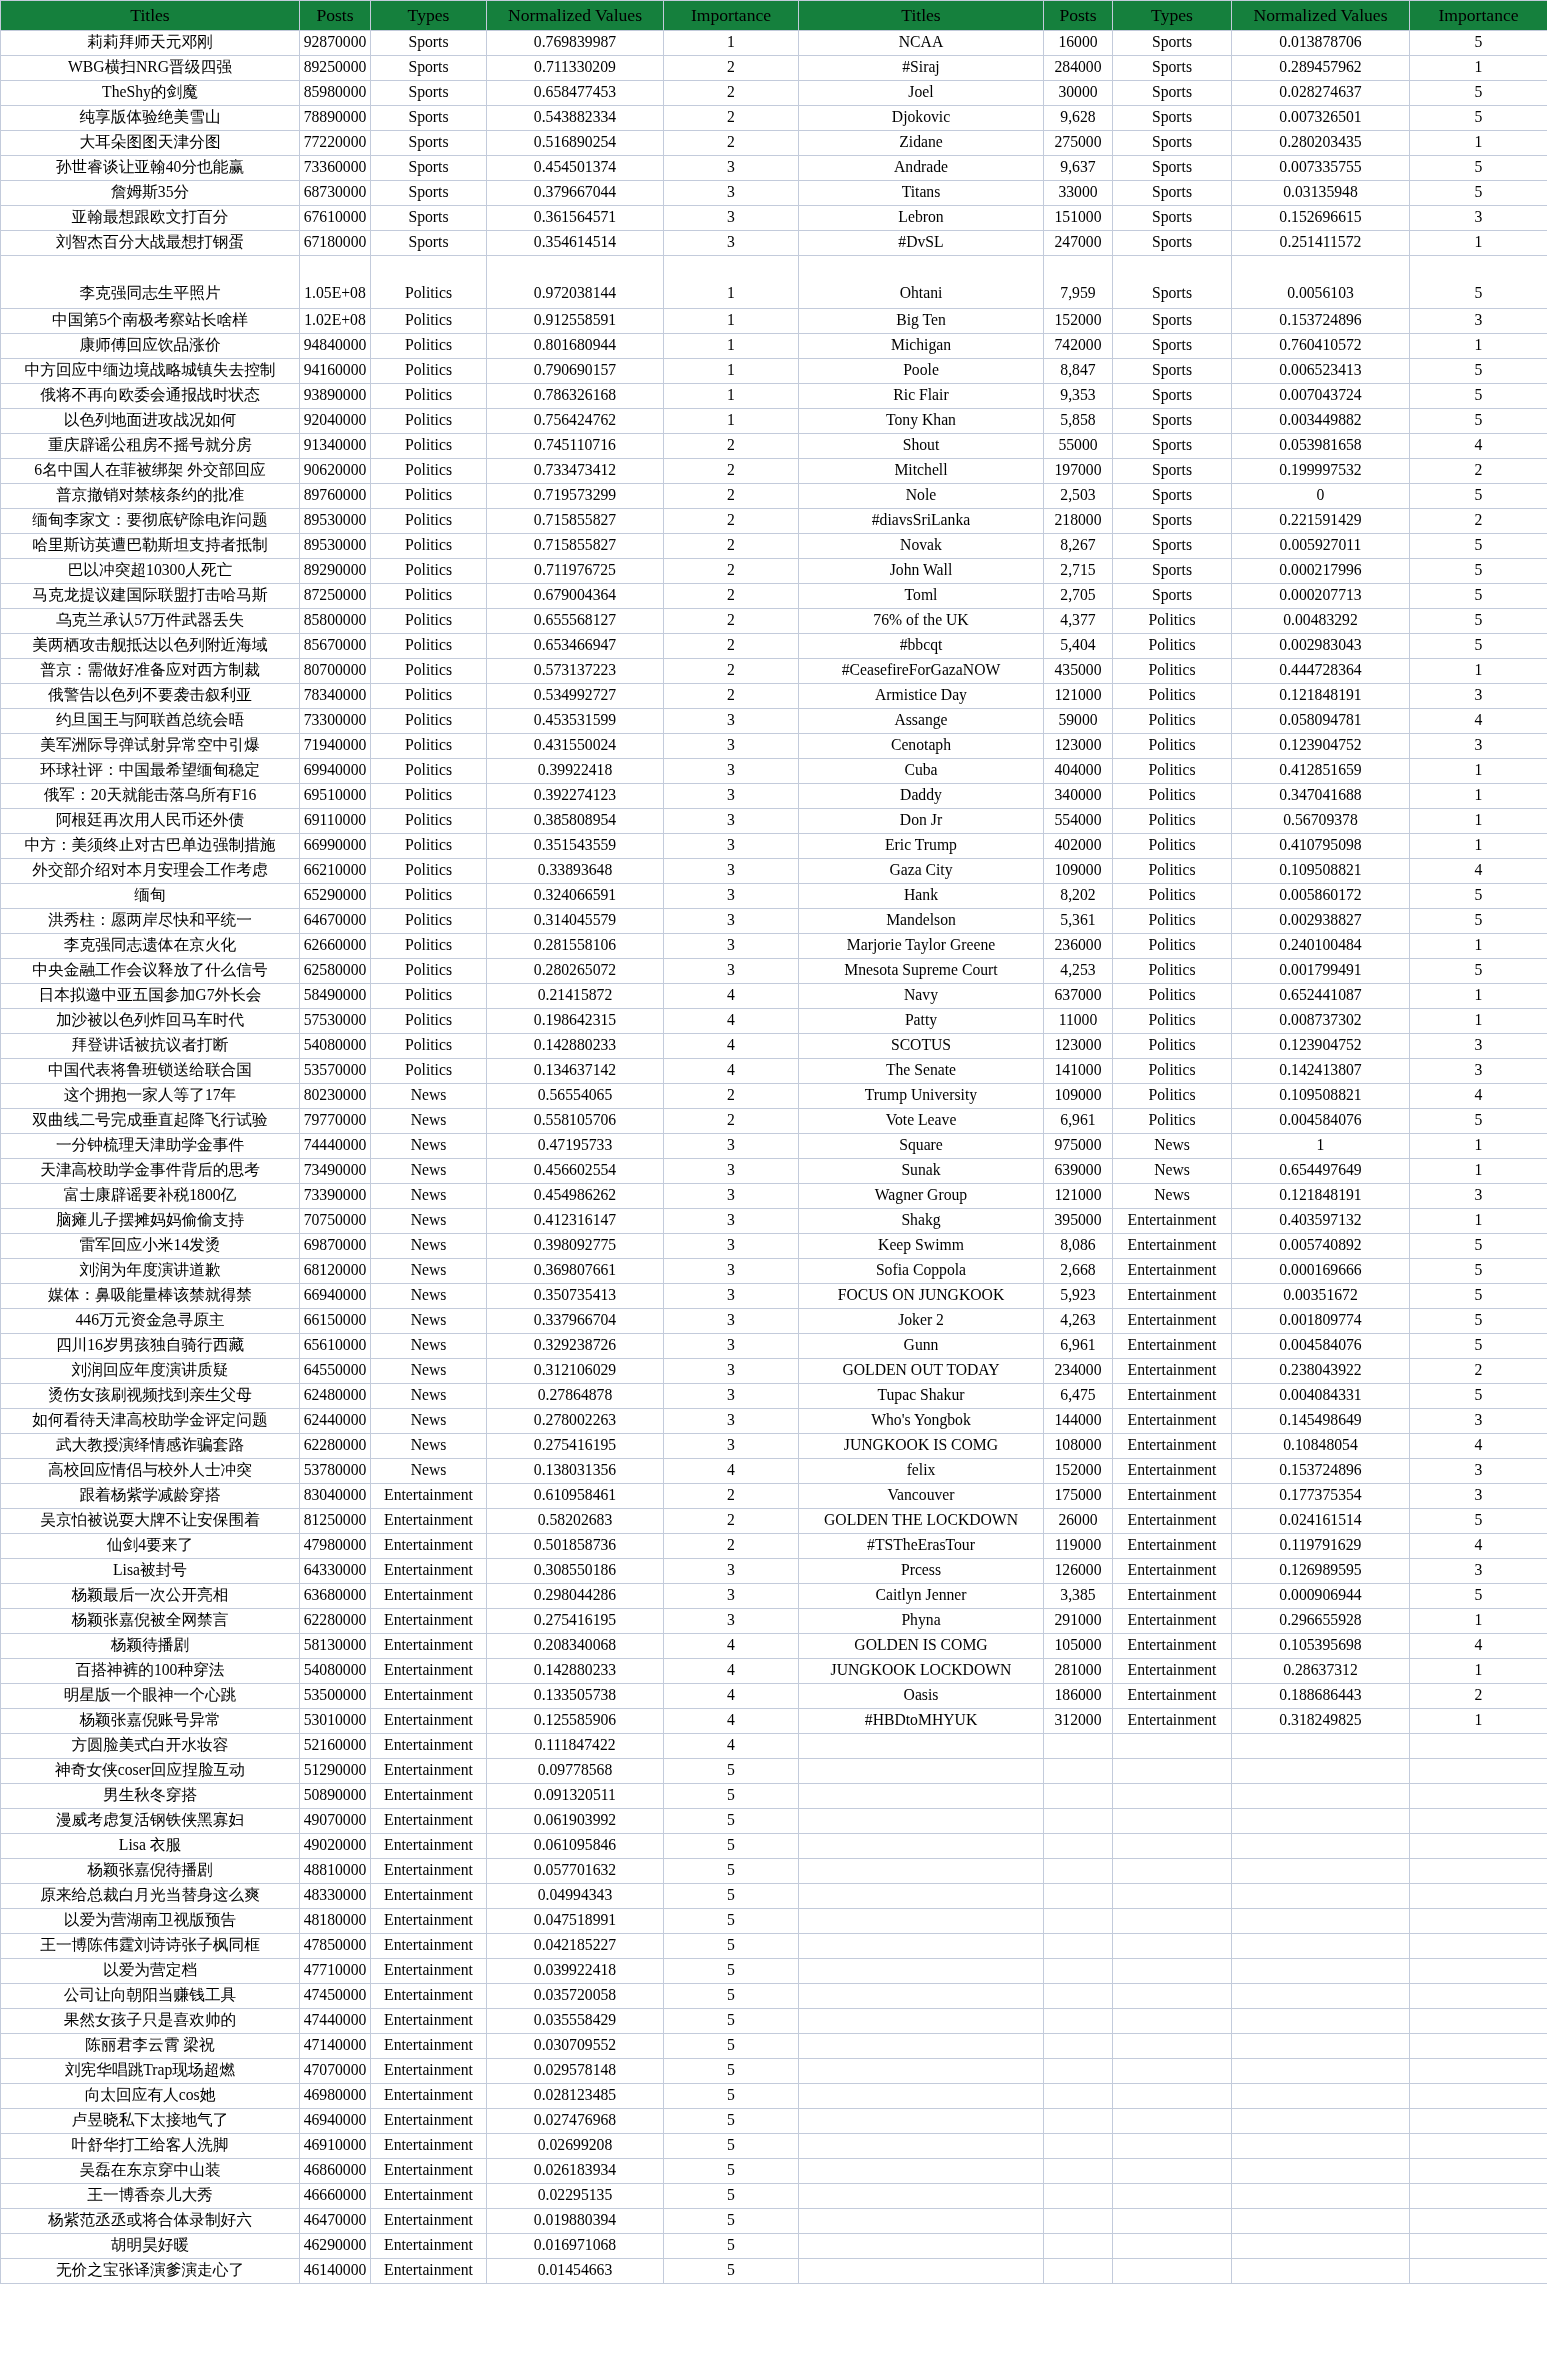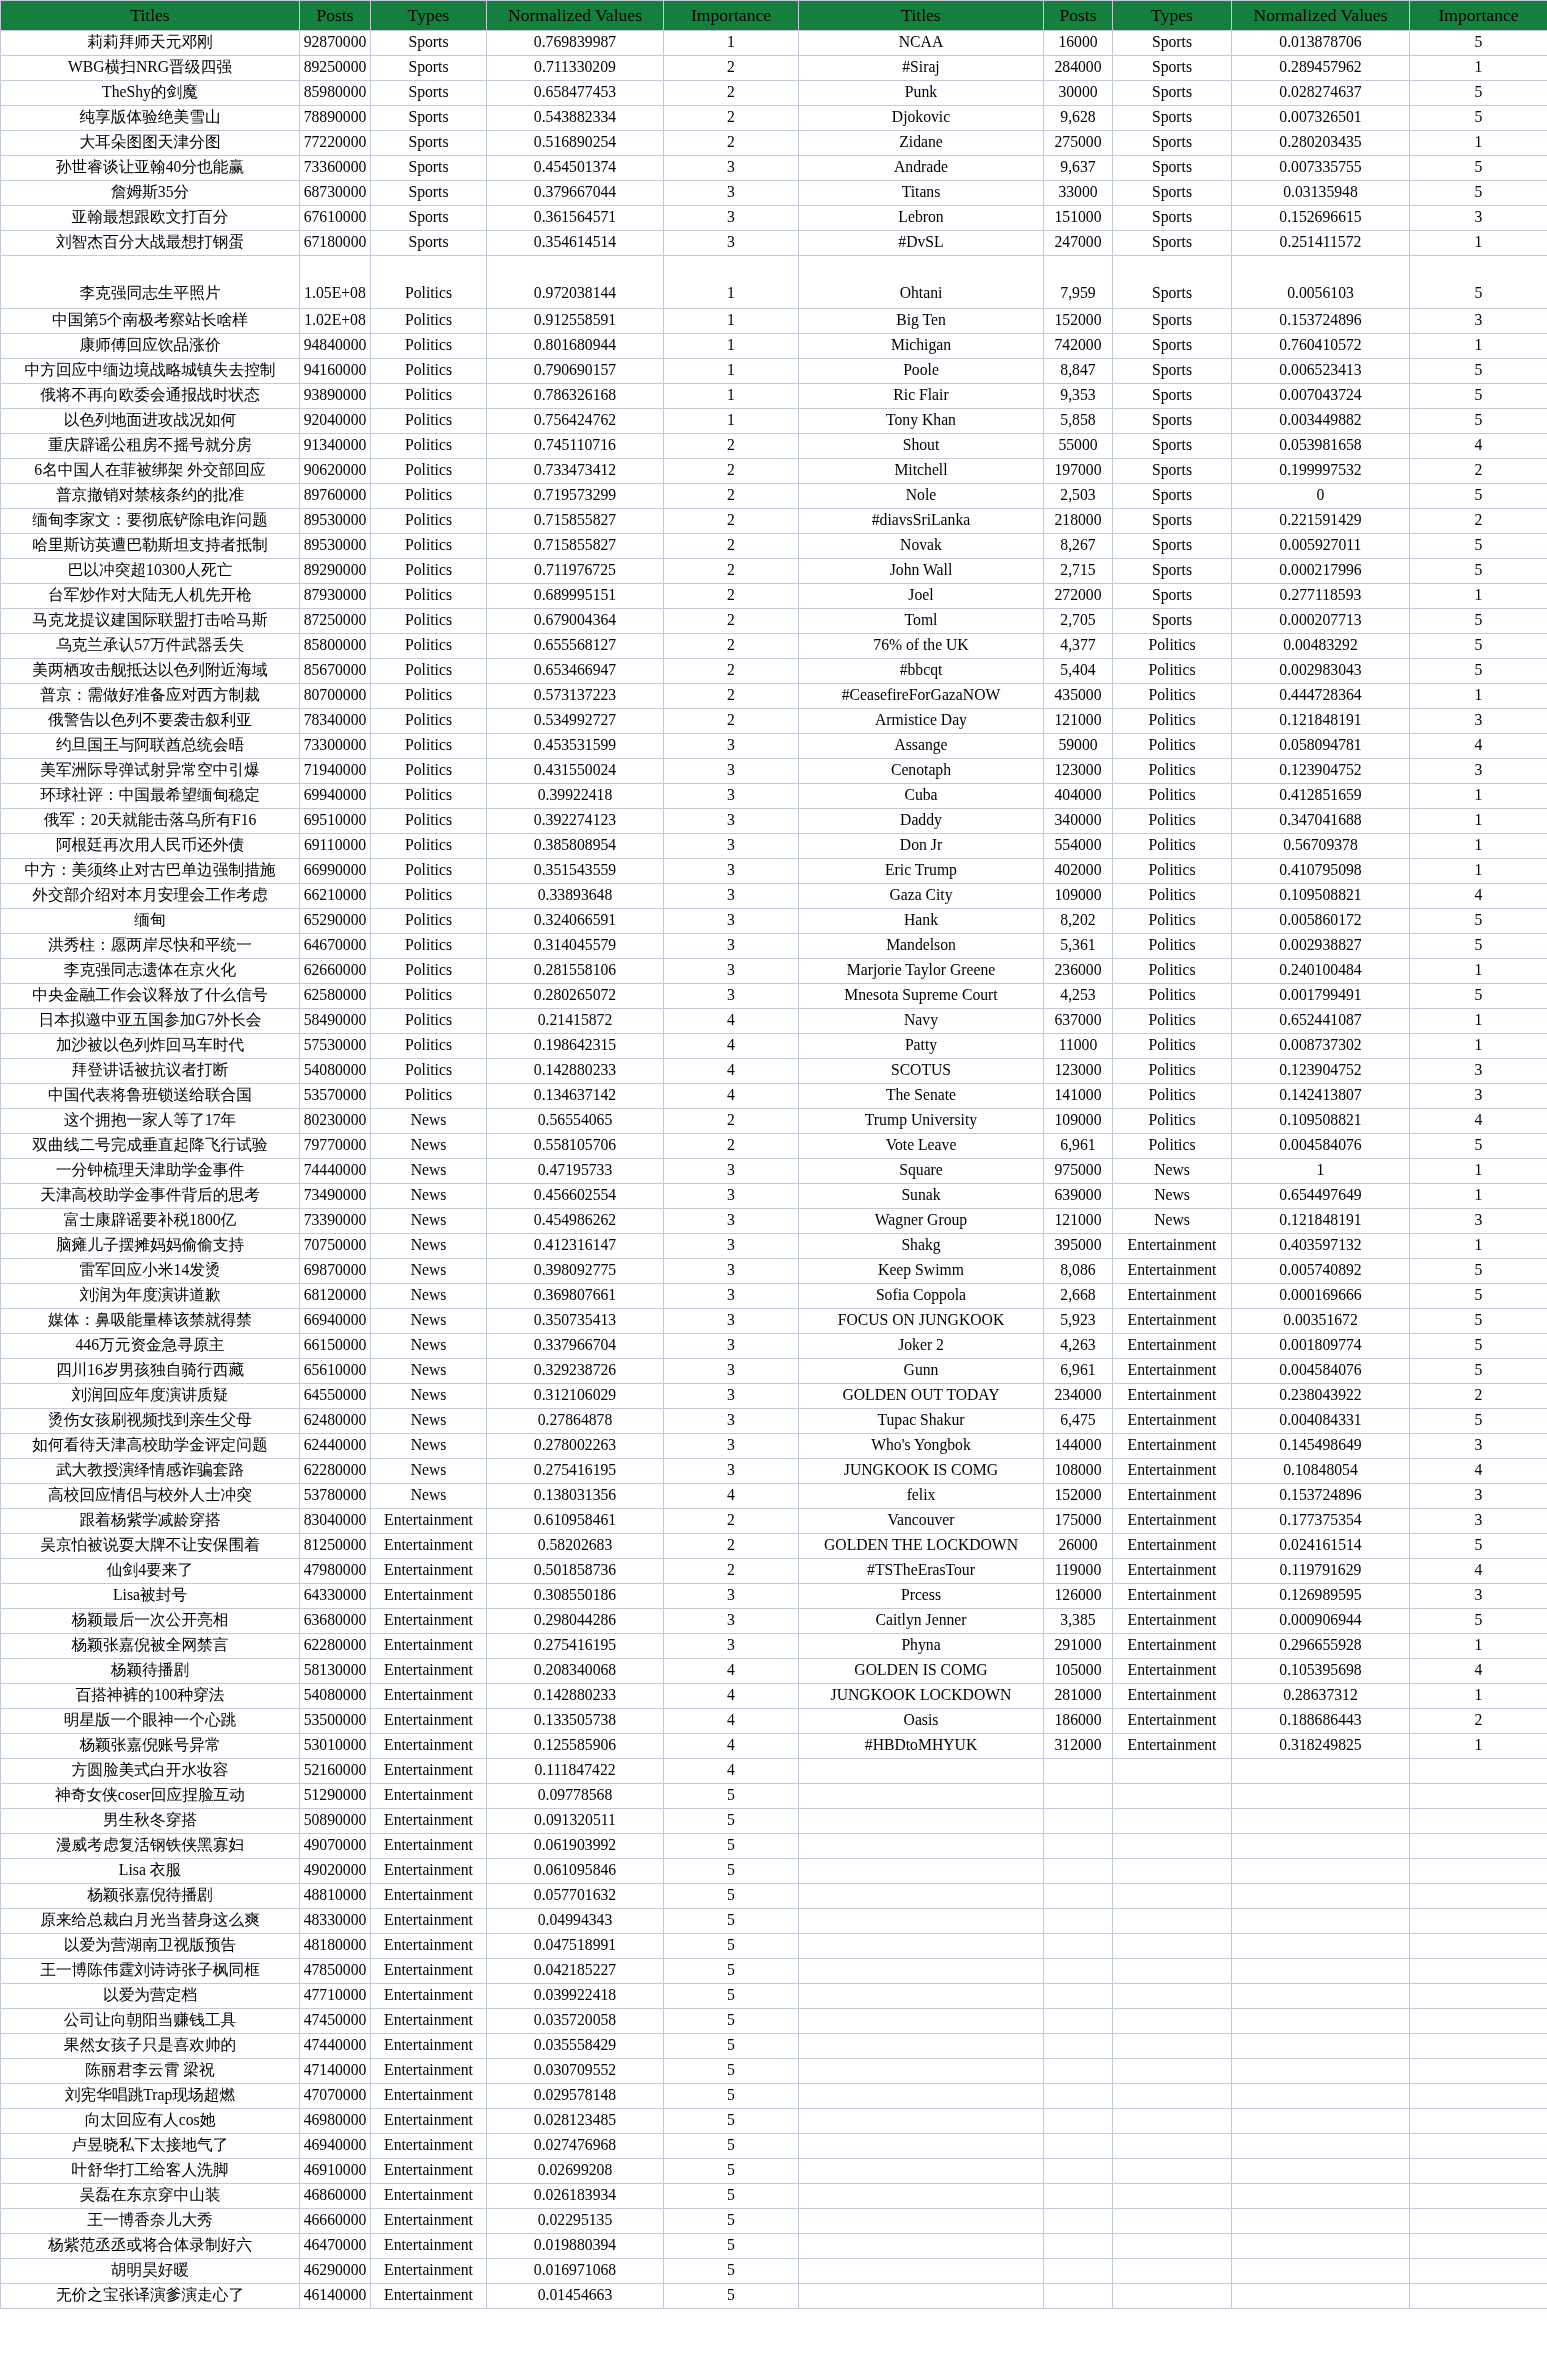--- a/index.html
+++ b/index.html
@@ -93,21 +93,21 @@
           <td>Sports</td>
           <td>0.289457962</td>
           <td>1</td>
         </tr>
         <tr>
           <td>TheShy的剑魔</td>
           <td>85980000</td>
           <td>Sports</td>
           <td>0.658477453</td>
           <td>2</td>
-          <td>Punk</td>
+          <td>Joel</td>
           <td>30000</td>
           <td>Sports</td>
           <td>0.028274637</td>
           <td>5</td>
         </tr>
         <tr>
           <td>纯享版体验绝美雪山</td>
           <td>78890000</td>
           <td>Sports</td>
           <td>0.543882334</td>
@@ -314,32 +314,20 @@
           <td>巴以冲突超10300人死亡</td>
           <td>89290000</td>
           <td>Politics</td>
           <td>0.711976725</td>
           <td>2</td>
           <td>John Wall</td>
           <td>2,715</td>
           <td>Sports</td>
           <td>0.000217996</td>
           <td>5</td>
-        </tr>
-        <tr>
-          <td>台军炒作对大陆无人机先开枪</td>
-          <td>87930000</td>
-          <td>Politics</td>
-          <td>0.689995151</td>
-          <td>2</td>
-          <td>Joel</td>
-          <td>272000</td>
-          <td>Sports</td>
-          <td>0.277118593</td>
-          <td>1</td>
         </tr>
         <tr>
           <td>马克龙提议建国际联盟打击哈马斯</td>
           <td>87250000</td>
           <td>Politics</td>
           <td>0.679004364</td>
           <td>2</td>
           <td>Toml</td>
           <td>2,705</td>
           <td>Sports</td>

